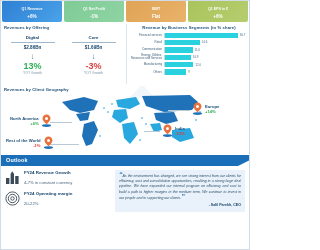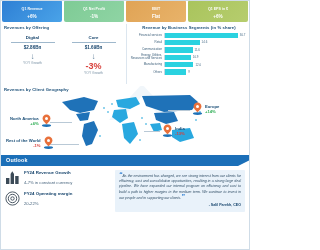--- a/index.html
+++ b/index.html
@@ -115,20 +115,21 @@
   <div class="mid">
 
     <div class="panel panel-left">
       <div class="sec-title">Revenues by Offering</div>
       <div class="off-row">
         <div class="off-col">
           <div class="off-name">Digital</div>
           <div class="off-rule"></div>
           <div class="off-amt">$2.86Bn</div>
           <div class="off-arrow">↓</div>
+          <div class="off-pct up">13%</div>
           <div class="off-sub">YOY Growth</div>
         </div>
         <div class="off-col">
           <div class="off-name">Core</div>
           <div class="off-rule"></div>
           <div class="off-amt">$1.69Bn</div>
           <div class="off-arrow">↓</div>
           <div class="off-pct down">-3%</div>
           <div class="off-sub">YOY Growth</div>
         </div>

